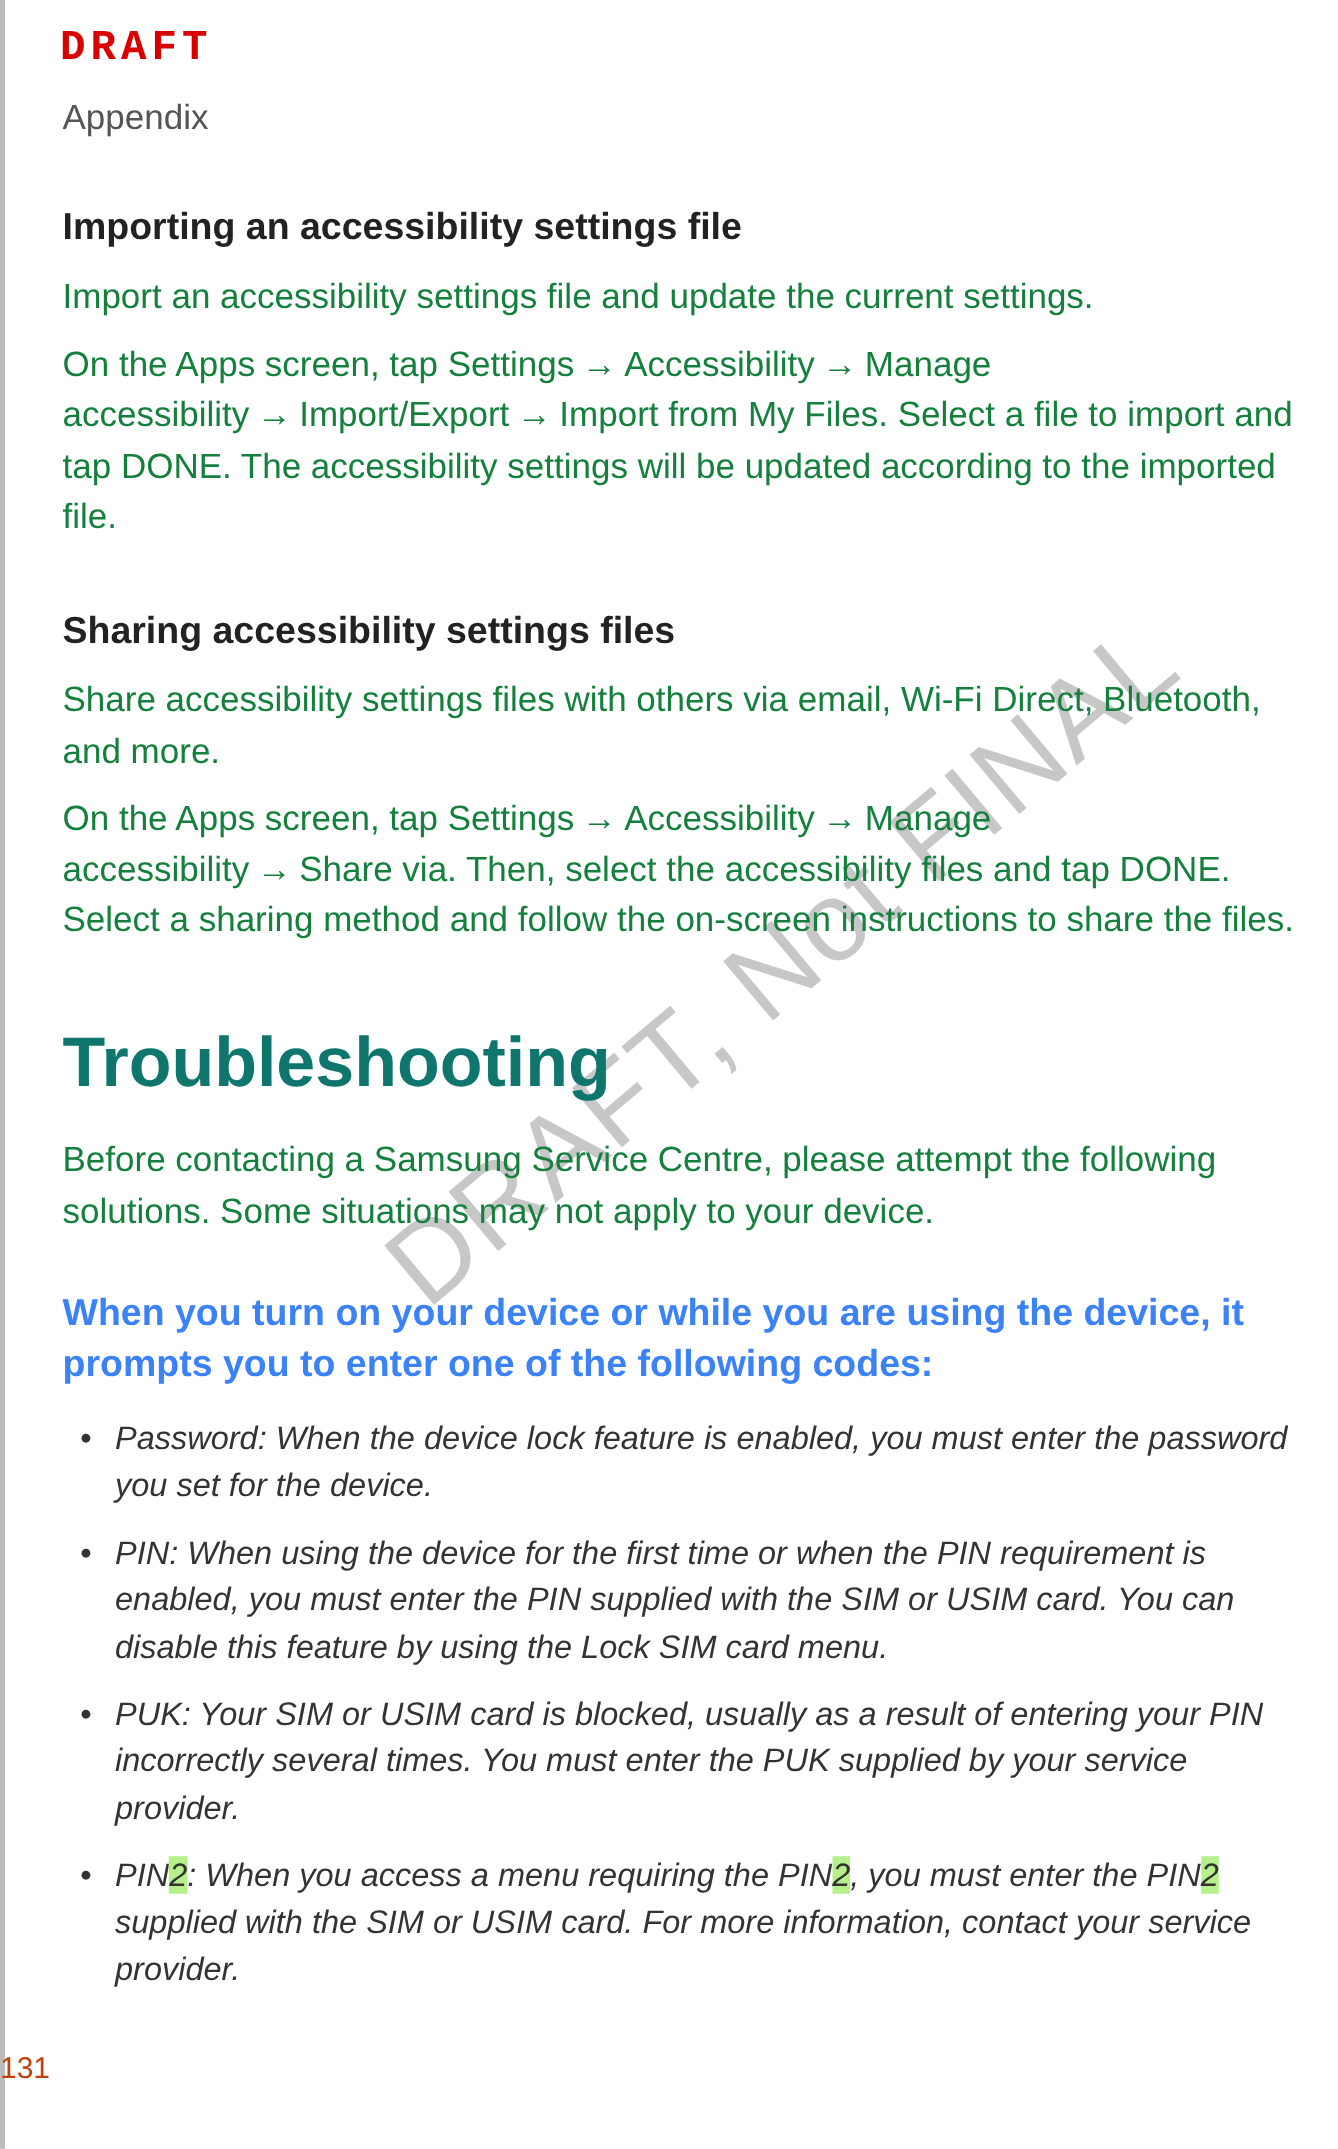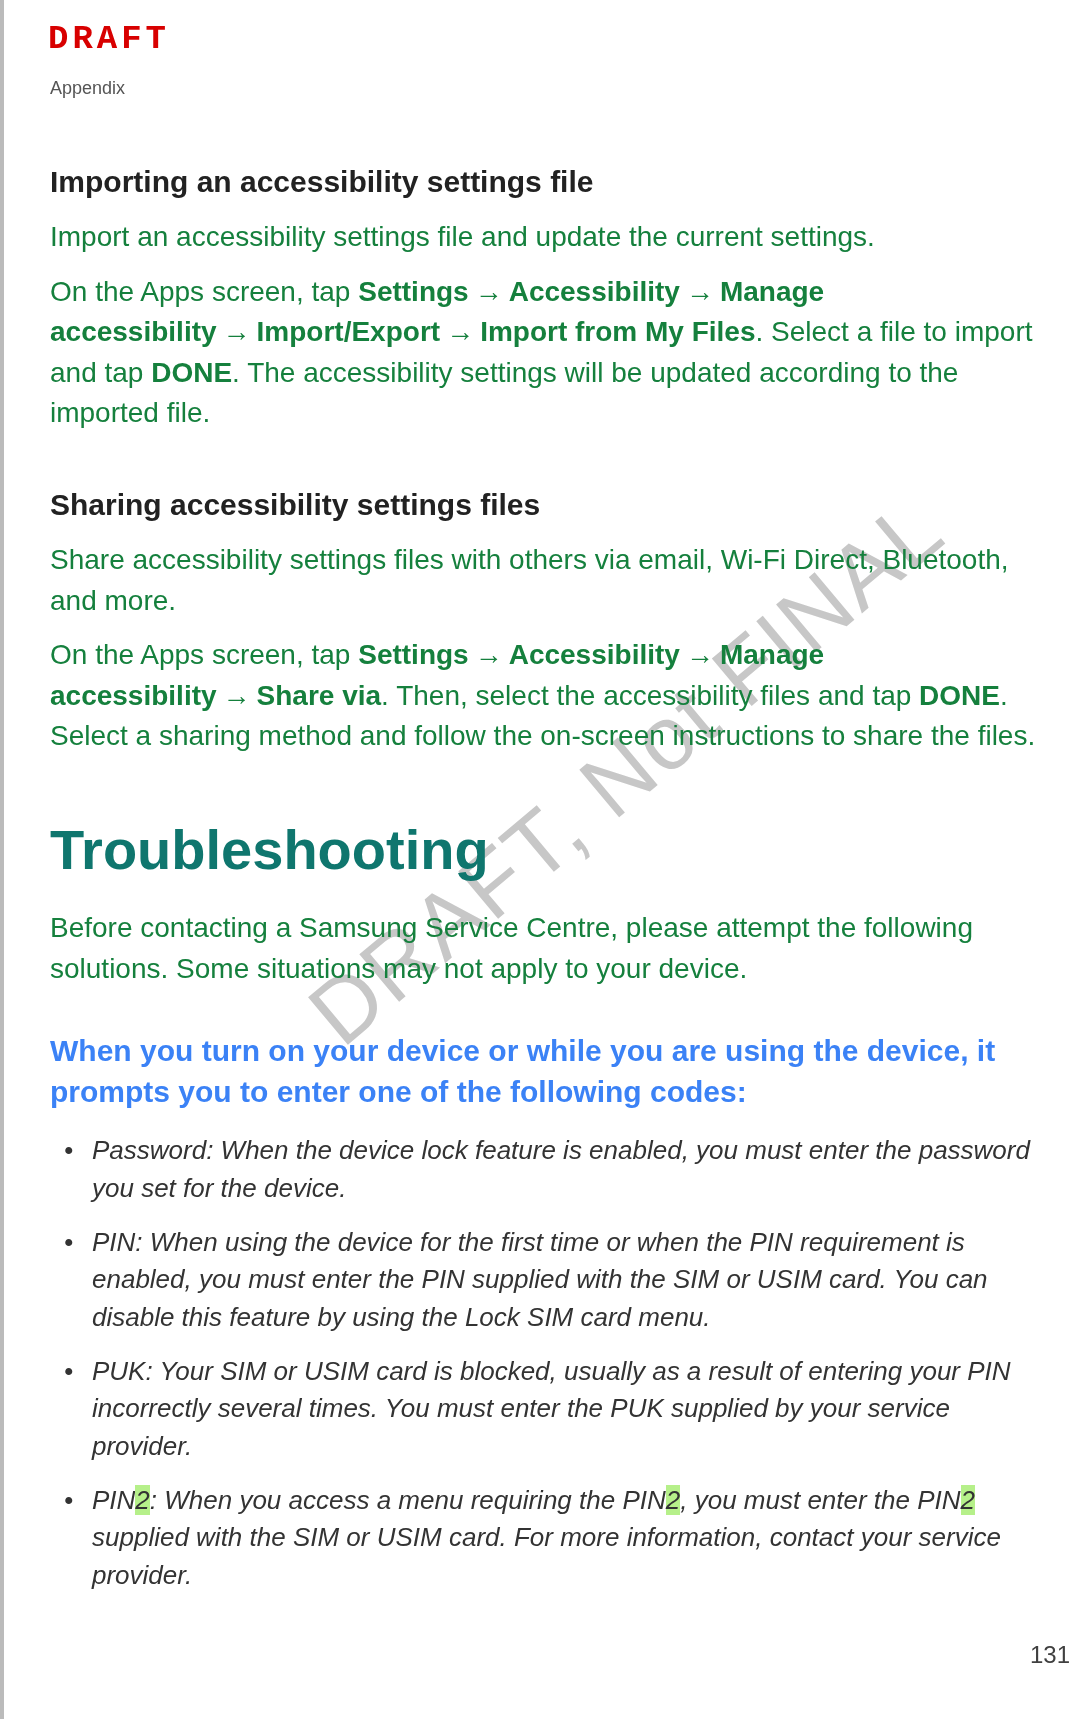--- a/index.html
+++ b/index.html
@@ -22,21 +22,21 @@
     font-weight: bold;
     font-size: 34px;
     letter-spacing: 4px;
     padding-left: 48px;
   }
   .page-header {
     position: absolute;
     top: 78px;
     left: 50px;
     color: #555;
-    font-size: 18px;
+    font-size: 28px;
   }
   .left-bar {
     position: absolute;
     top: 0;
     left: 0;
     width: 4px;
     height: 1719px;
     background: #bbb;
   }
   .content {
@@ -51,21 +51,21 @@
     font-weight: 700;
     color: #222;
     margin-bottom: 18px;
   }
   p.body {
     font-size: 28px;
     line-height: 1.45;
     color: #15803d;
     margin-bottom: 14px;
   }
-  .bold { font-weight: 700; }
+  .bold { font-weight: 400; }
   .arrow { padding: 0 6px; }
   .section-gap { height: 40px; }
   h2.major {
     font-size: 56px;
     font-weight: 700;
     color: #0f766e;
     margin-top: 60px;
     margin-bottom: 26px;
   }
   h3.teal {
@@ -111,22 +111,22 @@
     white-space: nowrap;
     pointer-events: none;
     font-weight: 400;
     letter-spacing: 2px;
   }
   .page-num {
     position: absolute;
     bottom: 50px;
     left: 0;
     width: 100%;
-    text-align: right;
-    color: #404040;
+    text-align: left;
+    color: #c2410c;
     font-size: 24px;
   }
 </style>
 </head>
 <body>
 
 <div class="left-bar"></div>
 
 <div class="draft-top">DRAFT</div>
 

